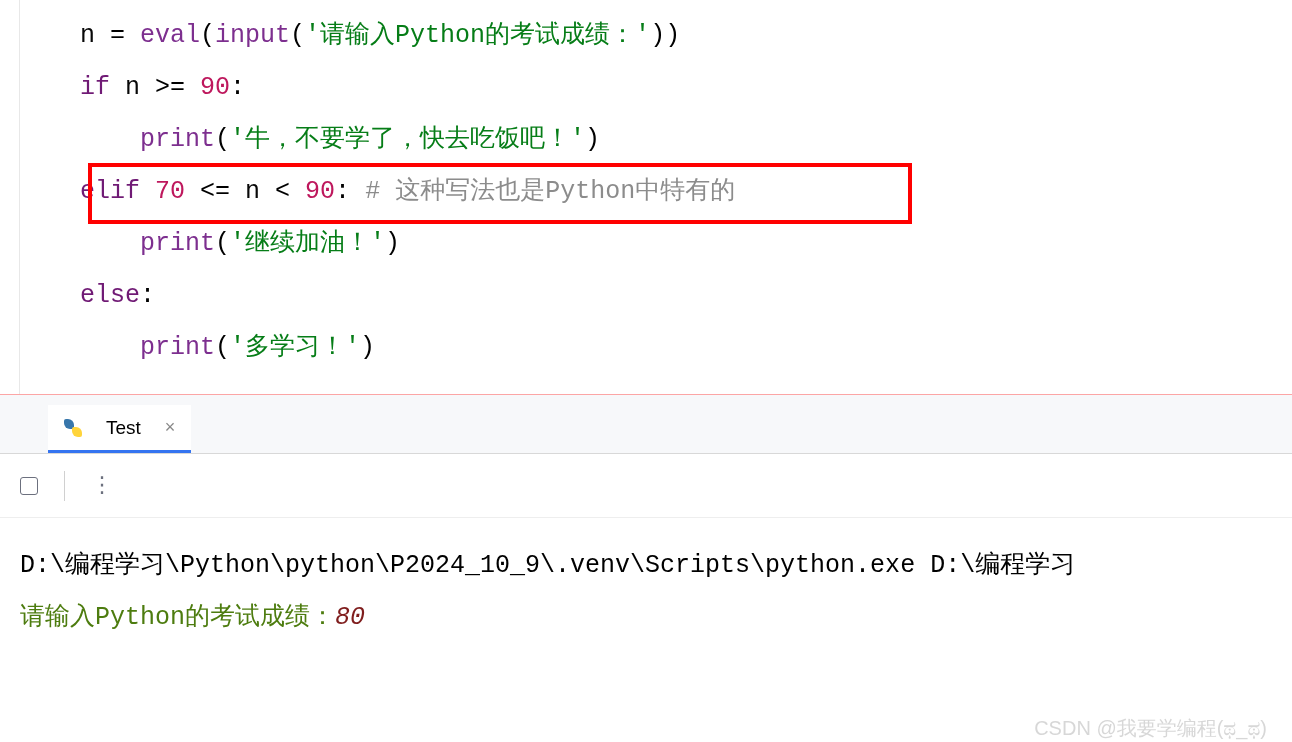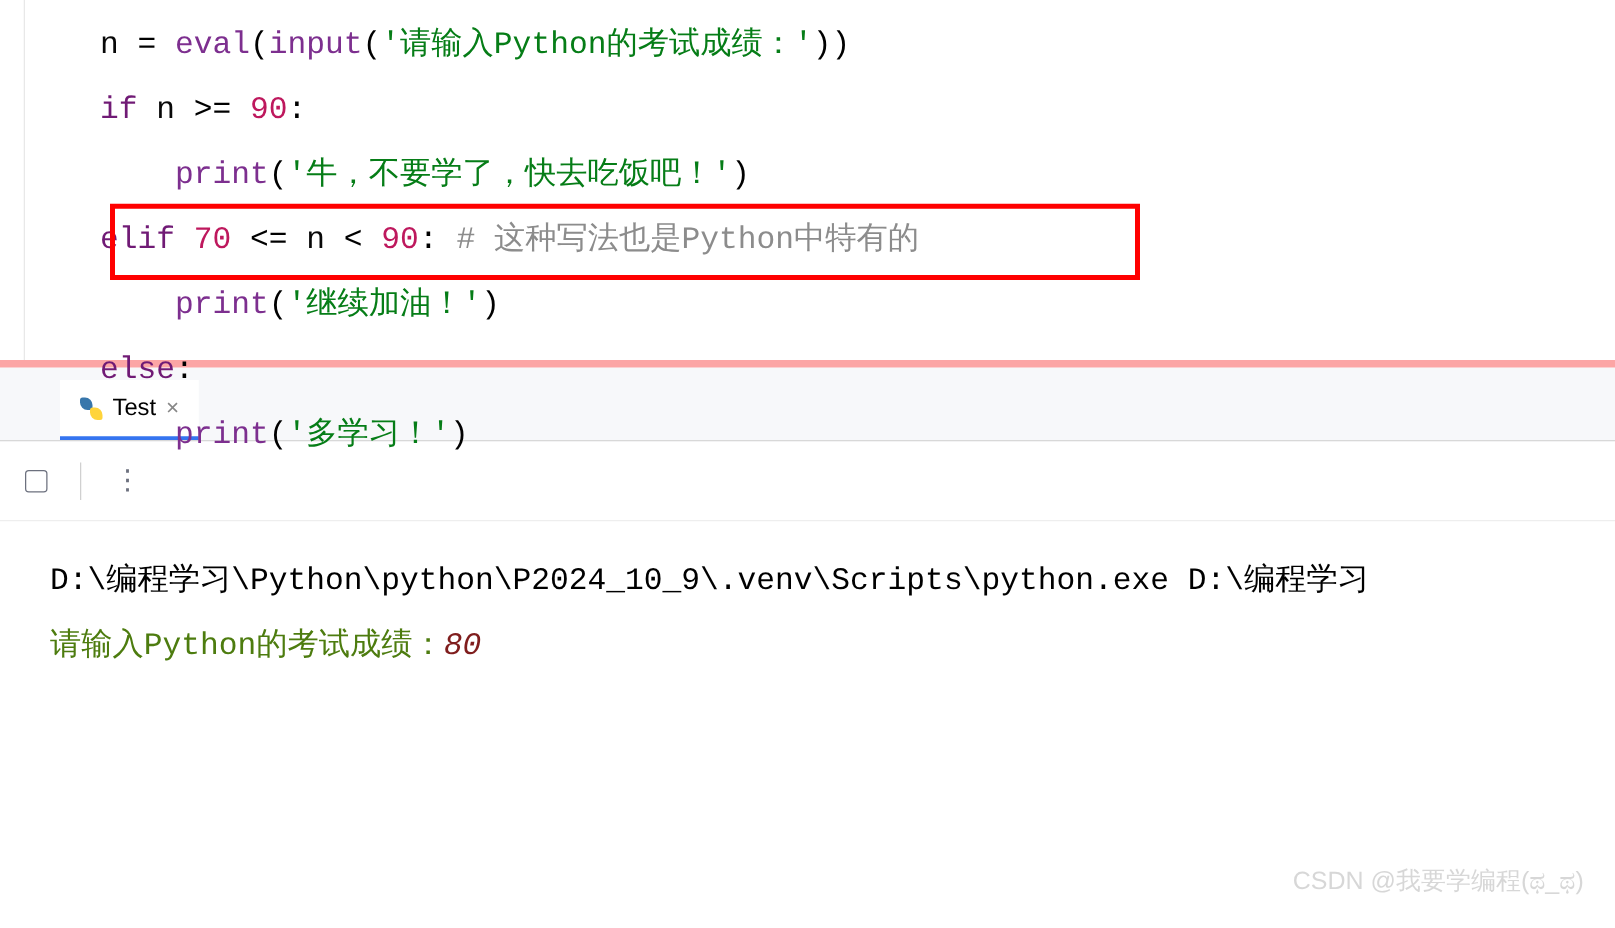--- a/index.html
+++ b/index.html
@@ -5,23 +5,23 @@
     * { box-sizing: border-box; margin: 0; padding: 0; }
     body {
       font-family: 'Consolas', 'Monaco', 'Courier New', monospace;
       background: #ffffff;
       width: 1292px;
       height: 742px;
       overflow: hidden;
     }
     .editor-pane {
       position: relative;
-      height: 294px;
+      height: 395px;
       display: flex;
-      border-bottom: 6px solid #fca5a5;
+      border-bottom: 1px solid #fca5a5;
     }
     .gutter {
       width: 20px;
       background: #fff;
       border-right: 1px solid #e8e8e8;
       flex: 0 0 20px;
     }
     .code-area {
       padding: 10px 0 0 60px;
       position: relative;
@@ -54,21 +54,21 @@
       display: flex;
       align-items: flex-end;
       padding-left: 48px;
       border-bottom: 1px solid #d8d8d8;
     }
     .tab {
       display: flex;
       align-items: center;
       padding: 8px 16px;
       border-bottom: 3px solid #3574f0;
-      gap: 8px;
+      gap: 24px;
       height: 48px;
       background: #fff;
     }
     .py-icon {
       width: 18px;
       height: 18px;
       position: relative;
     }
     .py-icon::before,
     .py-icon::after {
@@ -95,32 +95,32 @@
     .stop-btn {
       width: 18px;
       height: 18px;
       border: 1.5px solid #6c707e;
       border-radius: 3px;
     }
     .vdiv { width: 1px; height: 30px; background: #d0d0d0; margin-left:6px; margin-right:6px;}
     .vdots { color: #6c707e; font-size: 22px; }
     
     .console {
-      padding: 22px 0 0 40px;
+      padding: 22px 0 0 20px;
       font-size: 25px;
       line-height: 52px;
       font-family: 'Consolas', 'Monaco', 'Courier New', monospace;
     }
     .console .path { color: #000; }
     .console .mixed { color: #4d7c0f; }
     .console .input-val { color: #7f1d1d; font-style: italic; }
     
     .watermark {
       position: absolute;
-      bottom: 24px;
+      bottom: 0;
       right: 25px;
       color: rgba(140,140,140,0.35);
       font-family: sans-serif;
       font-size: 20px;
       font-weight: 500;
       pointer-events: none;
     }
   </style>
 </head>
 <body>

